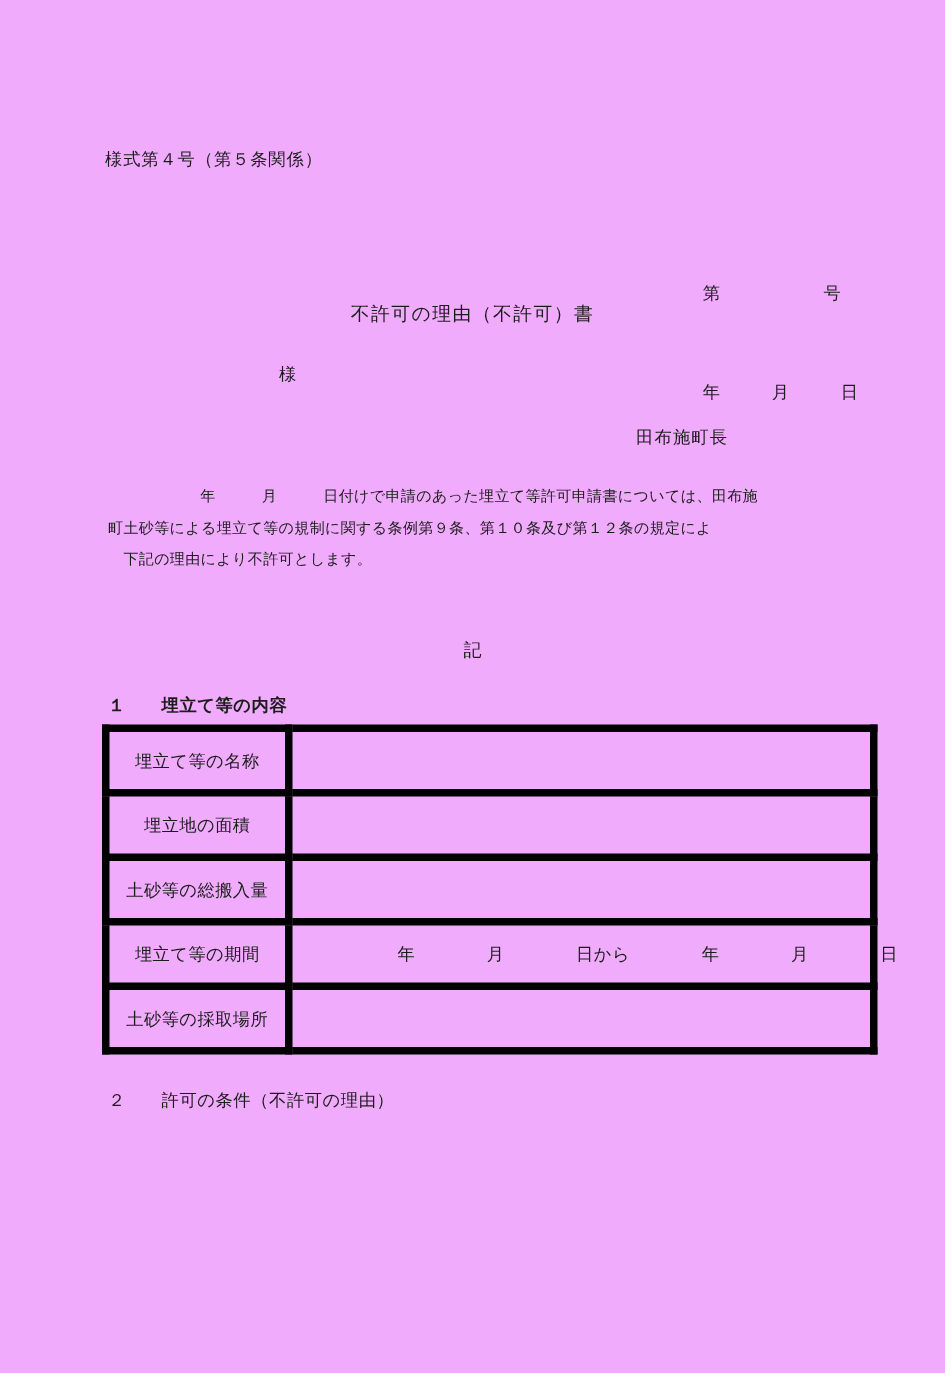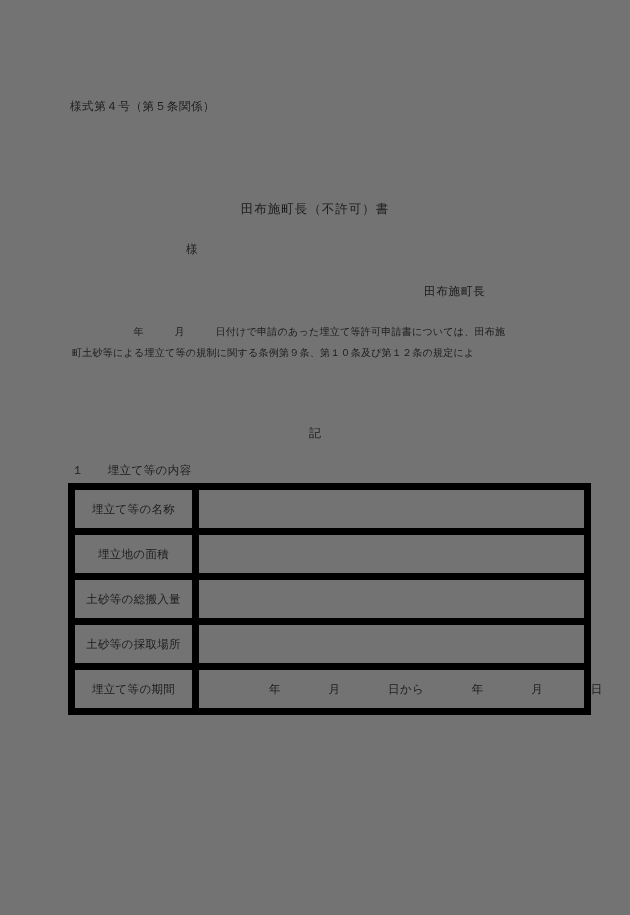--- a/index.html
+++ b/index.html
@@ -11,21 +11,21 @@
     height: 915px;
     background: #ffffff;
     font-family: "DejaVu Serif", "Liberation Serif", serif;
     color: #1c1c1c;
     position: relative;
     overflow: hidden;
   }
   .page {
     position: absolute;
     inset: 0;
-    background: #737373;
+    background: #f0abfc;
   }
 
   
   .form-number {
     position: absolute;
     left: 70px;
     top: 99px;
     font-size: 11.5px;
     letter-spacing: 0.6px;
     white-space: pre;
@@ -100,34 +100,34 @@
   }
 
   
   .section-heading {
     position: absolute;
     left: 72px;
     font-size: 11.5px;
     letter-spacing: 0.4px;
     white-space: pre;
   }
-  .section-1 { top: 463px; }
+  .section-1 { top: 463px; font-weight: bold; }
   .section-2 { top: 726px; }
 
   
   .content-table {
     position: absolute;
     left: 68px;
     top: 483px;
     width: 494px;
     border-collapse: collapse;
     table-layout: fixed;
   }
   .content-table td {
-    border: 7px solid #000000;
+    border: 5px solid #000000;
     height: 38px;
     font-size: 11.5px;
     padding: 0;
   }
   .content-table td.label-cell {
     width: 117px;
     text-align: center;
     letter-spacing: 0.3px;
     white-space: pre;
   }
@@ -144,57 +144,63 @@
     padding-left: 62px;
   }
 </style>
 </head>
 <body>
 
 <div class="page">
 
   <div class="form-number">様式第４号（第５条関係）</div>
 
-
-  <div class="doc-title">田布施町長（不許可）書</div>
+  <div class="doc-meta">
+    <div>第　　　　　　号</div>
+    <div>年　　　月　　　日</div>
+  </div>
+
+  <div class="doc-title">不許可の理由（不許可）書</div>
 
   <div class="addressee">様</div>
 
   <div class="issuer">田布施町長</div>
 
   <div class="body-text">
     <div class="line">　　　　　　年　　　月　　　日付けで申請のあった埋立て等許可申請書については、田布施</div>
     <div class="line">町土砂等による埋立て等の規制に関する条例第９条、第１０条及び第１２条の規定によ</div>
+    <div class="line">　下記の理由により不許可とします。</div>
   </div>
 
   <div class="ki-mark">記</div>
 
   <div class="section-heading section-1">１　　埋立て等の内容</div>
 
   <table class="content-table">
     <tbody>
       <tr>
         <td class="label-cell">埋立て等の名称</td>
         <td class="value-cell"></td>
       </tr>
       <tr>
         <td class="label-cell">埋立地の面積</td>
         <td class="value-cell"></td>
       </tr>
       <tr>
         <td class="label-cell">土砂等の総搬入量</td>
-        <td class="value-cell"></td>
-      </tr>
-      <tr>
-        <td class="label-cell">土砂等の採取場所</td>
         <td class="value-cell"></td>
       </tr>
       <tr>
         <td class="label-cell">埋立て等の期間</td>
         <td class="value-cell">
           <span class="period-value">年　　　　月　　　　日から　　　　年　　　　月　　　　日</span>
         </td>
       </tr>
+      <tr>
+        <td class="label-cell">土砂等の採取場所</td>
+        <td class="value-cell"></td>
+      </tr>
     </tbody>
   </table>
 
+  <div class="section-heading section-2">２　　許可の条件（不許可の理由）</div>
 
 </div>
 
 </body></html>

